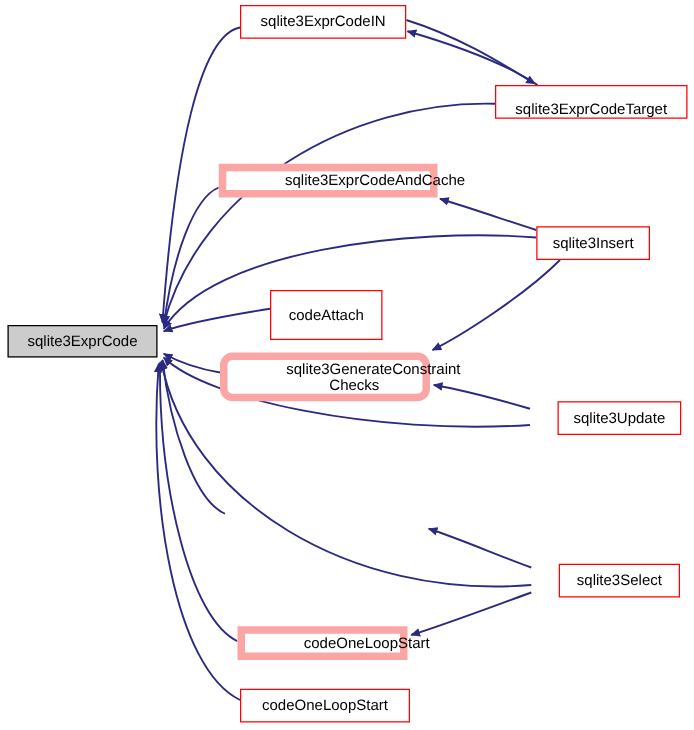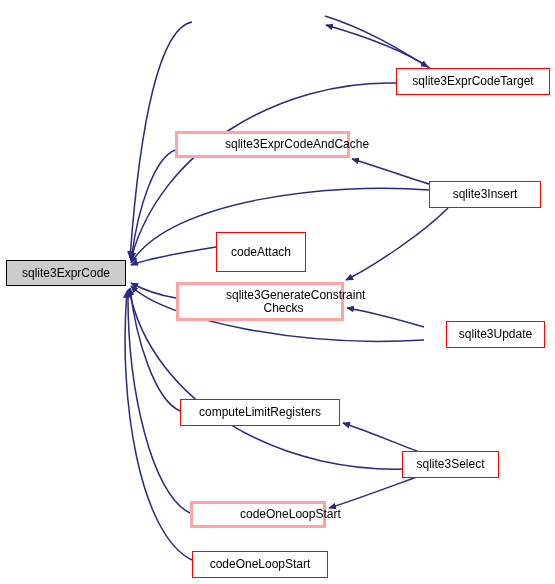--- a/index.html
+++ b/index.html
@@ -37,21 +37,21 @@
     font-size: 12px;
     line-height: 13px;
     color: #000000;
     background: #ffffff;
     border: 1px solid #ff0000;
     white-space: pre;
     letter-spacing: 0px;
     z-index: 5;
   }
   .node.black-border {
-    border: 3px solid #fca5a5;
+    border: 6px solid #fca5a5;
     padding-left: 47px;
   }
   .node.center {
     border: 1px solid #000000;
     background: #cccccc;
   }
   .node .label {
     display: block;
     width: 100%;
     padding: 0 1px;
@@ -90,51 +90,51 @@
       <path d="M 424,327 C 400,320 370,312 347,308"></path>
       <path d="M 425,454 C 400,445 365,430 343,423"></path>
       <path d="M 425,474 C 400,483 355,500 329,508"></path>
     </g>
   </svg>
 
   <div class="node center" style="left:6px; top:260px; width:120px; height:26px;">
     <span class="label">sqlite3ExprCode</span>
   </div>
 
+  <div class="node" style="left:192px; top:4px; width:133px; height:27px;">
+    <span class="label">sqlite3ExprCodeIN</span>
+  </div>
 
-  <div class="node" style="left:396px; top:68px; width:154px; height:27px;">
+  <div class="node" style="left:396px; top:68px; width:154px; height:27px;align-items:flex-end;">
     <span class="label">sqlite3ExprCodeTarget</span>
   </div>
 
   <div class="node black-border" style="left:175px; top:131px; width:175px; height:27px;">
     <span class="label">sqlite3ExprCodeAndCache</span>
   </div>
 
-  <div class="node" style="left:429px; top:181px; width:112px; height:27px;">
+  <div class="node" style="left:429px; top:181px; width:91px; height:27px;">
     <span class="label">sqlite3Insert</span>
   </div>
 
   <div class="node" style="left:216px; top:232px; width:90px; height:40px;">
     <span class="label">codeAttach</span>
   </div>
 
-  <div class="node black-border" style="left:176px; top:282px; width:168px; height:39px;">
+  <div class="node black-border" style="left:176px; top:282px; width:168px; height:39px;border-radius:10px;">
     <span class="label">sqlite3GenerateConstraint
 Checks</span>
   </div>
 
   <div class="node" style="left:424px; top:321px; width:99px; height:27px;margin-left:22px;">
     <span class="label">sqlite3Update</span>
   </div>
 
-  <div class="node" style="left:180px; top:399px; width:160px; height:27px;">
-    <span class="label">computeLimitRegisters</span>
-  </div>
 
-  <div class="node" style="left:402px; top:451px; width:97px; height:27px;">
+  <div class="node" style="left:447px; top:451px; width:97px; height:27px;">
     <span class="label">sqlite3Select</span>
   </div>
 
   <div class="node black-border" style="left:190px; top:501px; width:136px; height:27px;">
     <span class="label">codeOneLoopStart</span>
   </div>
 
   <div class="node" style="left:192px; top:551px; width:136px; height:27px;">
     <span class="label">codeOneLoopStart</span>
   </div>

